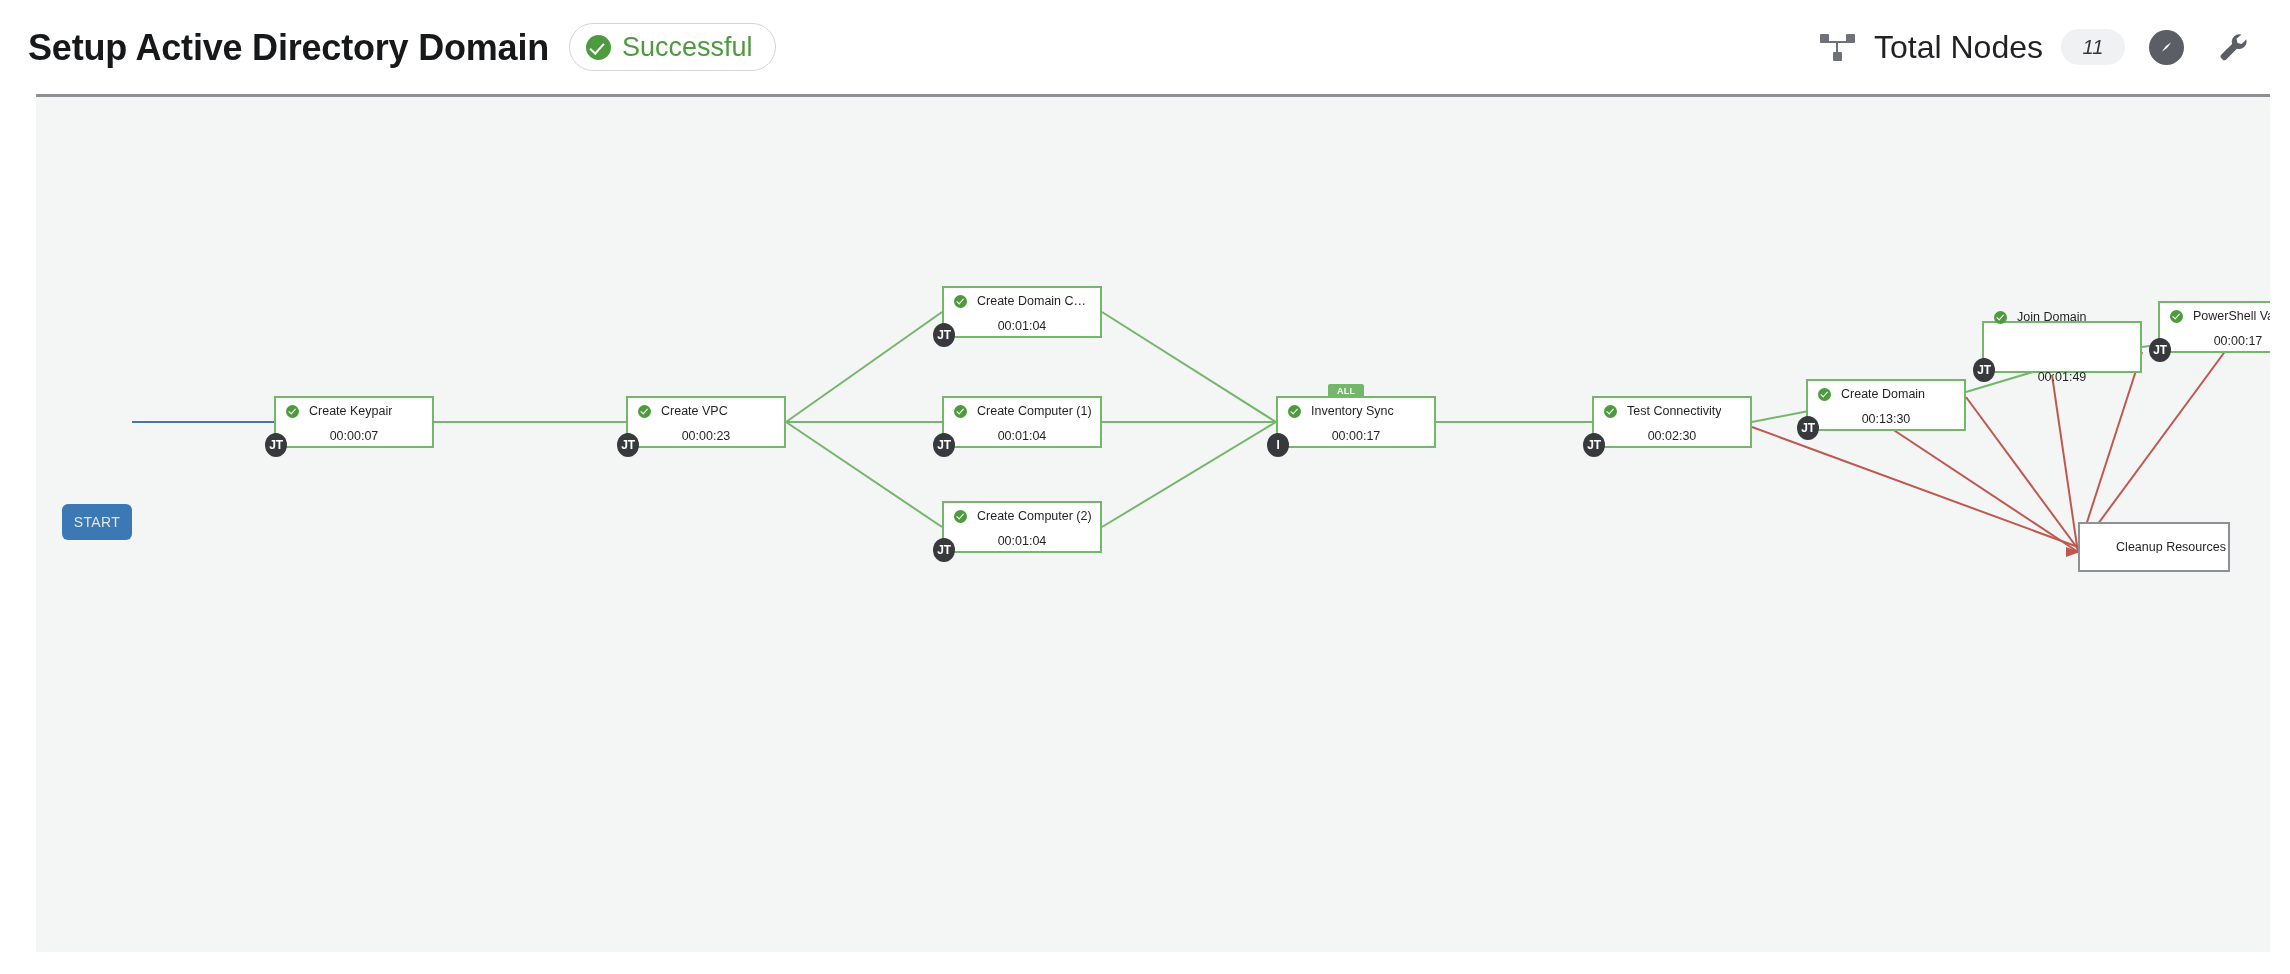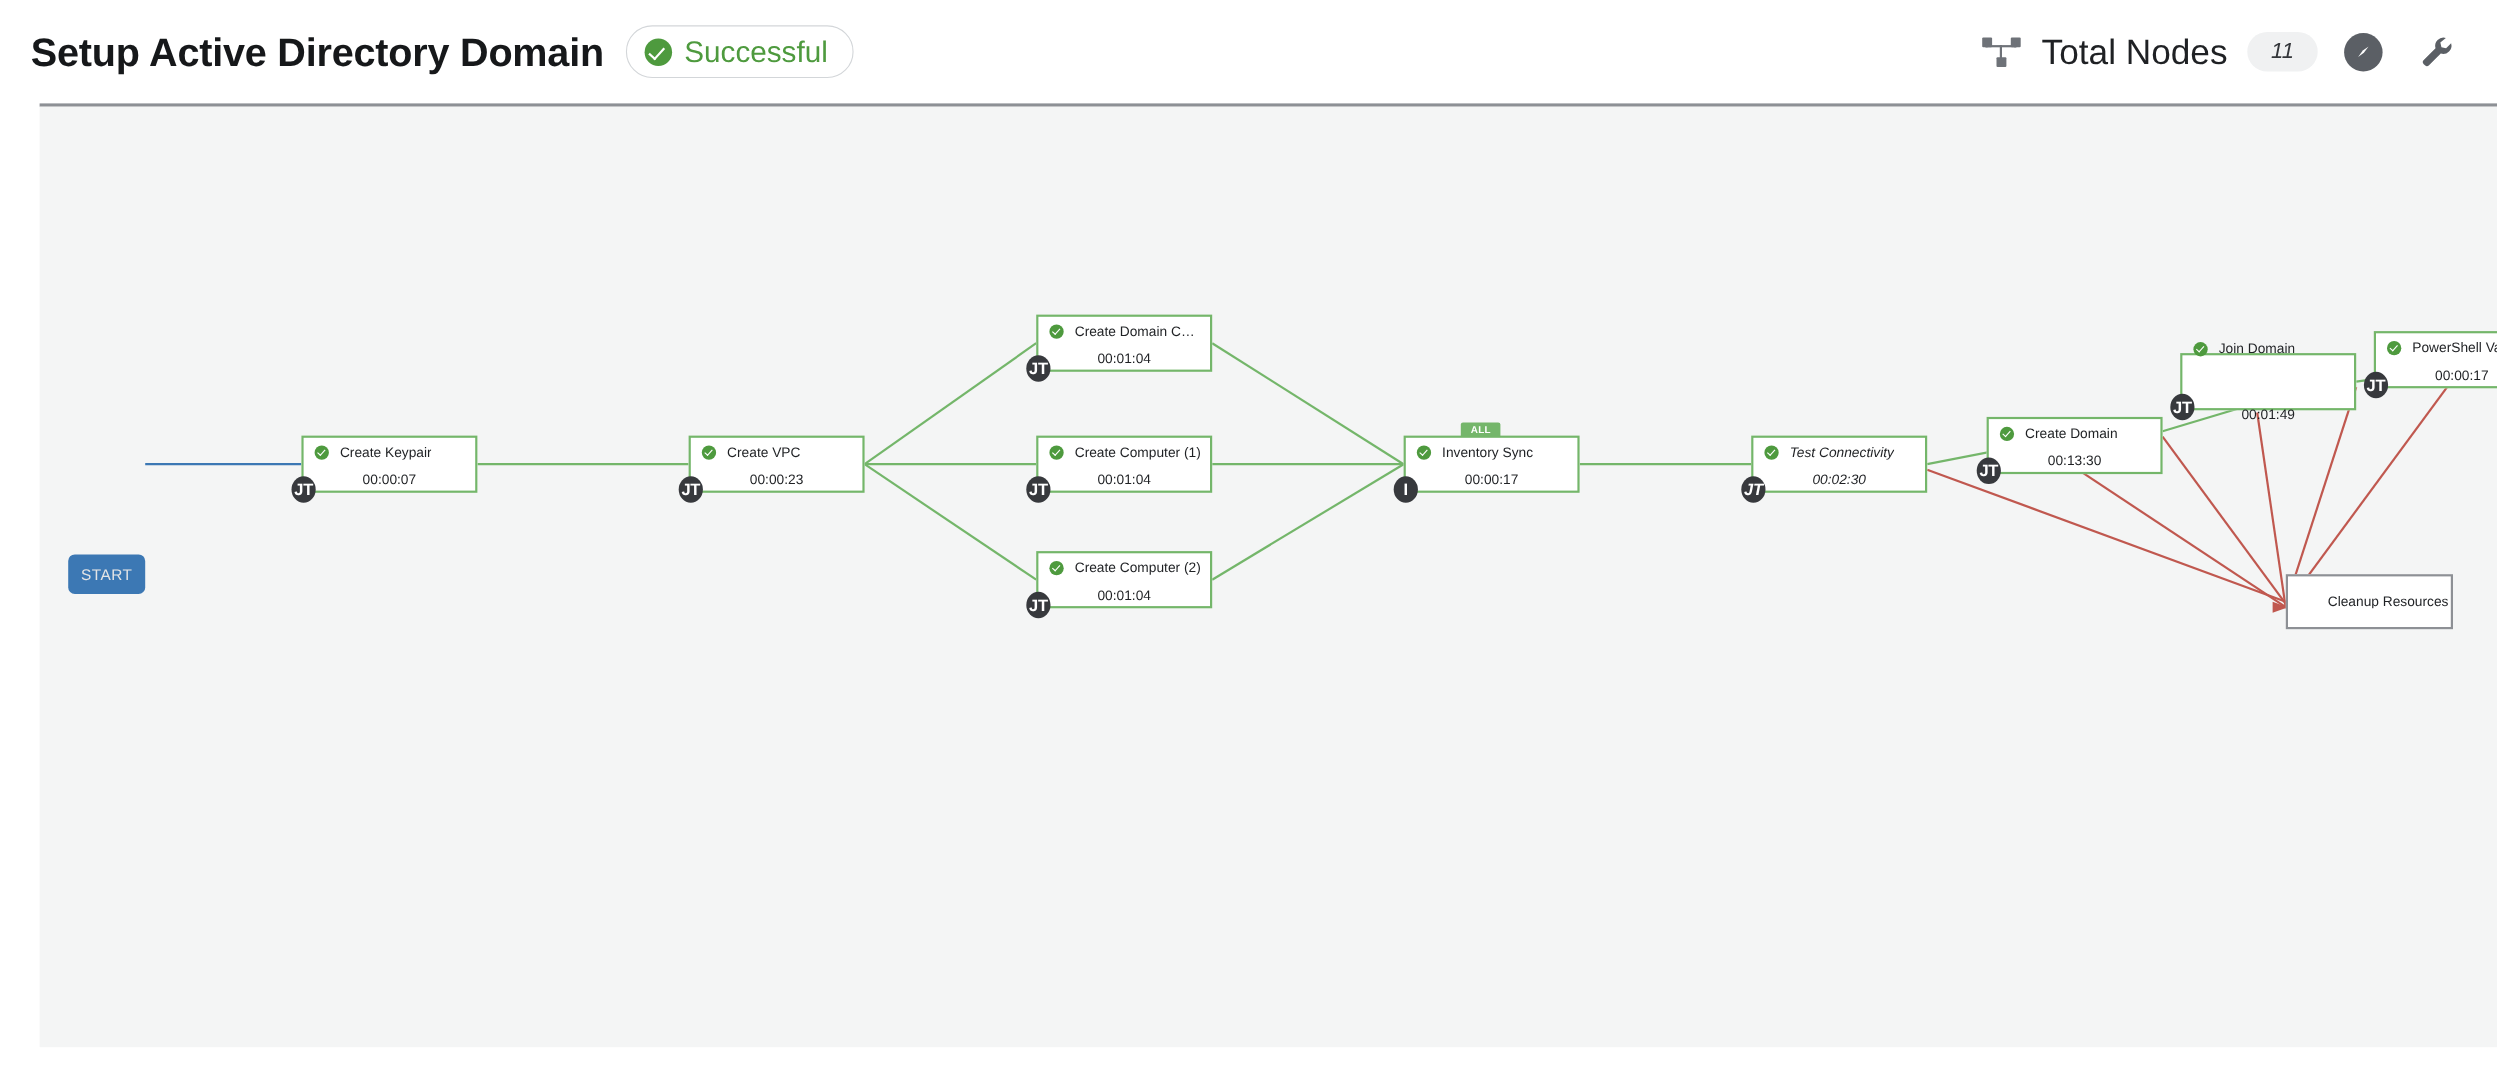--- a/index.html
+++ b/index.html
@@ -20,21 +20,21 @@
   
   #header {
     position: absolute;
     left: 0; top: 0;
     width: 2290px;
     height: 94px;
     background: #ffffff;
     display: flex;
     align-items: center;
     box-sizing: border-box;
-    padding: 0 56px 0 28px;
+    padding: 0 38px 0 28px;
   }
   #page-title {
     font-size: 36px;
     font-weight: bold;
     letter-spacing: -0.2px;
     color: #16181a;
     white-space: nowrap;
     line-height: 1;
     margin-top: 2px;
   }
@@ -224,21 +224,21 @@
   .node.centered-only .node-name {
     font-size: 12.5px;
   }
 
   .node-badge {
     position: absolute;
     width: 22px; height: 24px;
     border-radius: 50%;
     background: #37393d;
     color: #ffffff;
-    font-size: 15px;
+    font-size: 12px;
     font-weight: bold;
     display: flex;
     align-items: center;
     justify-content: center;
     letter-spacing: -0.2px;
   }
   .node-tab {
     position: absolute;
     height: 13px;
     padding: 0 9px;
@@ -393,21 +393,21 @@
   <div class="node" style="left:1240px; top:299px; width:160px; height:52px;">
     <span class="node-tab" style="left:50px; top:-14px;">ALL</span>
     <div class="node-title-row">
       <span class="node-check"></span>
       <span class="node-name">Inventory Sync</span>
     </div>
     <div class="node-time">00:00:17</div>
     <span class="node-badge" style="left:-11px; bottom:-11px;">I</span>
   </div>
 
-  <div class="node" style="left:1556px; top:299px; width:160px; height:52px;font-style:italic;">
+  <div class="node" style="left:1556px; top:299px; width:160px; height:52px;">
     <div class="node-title-row">
       <span class="node-check"></span>
       <span class="node-name">Test Connectivity</span>
     </div>
     <div class="node-time">00:02:30</div>
     <span class="node-badge" style="left:-11px; bottom:-11px;">JT</span>
   </div>
 
   <div class="node" style="left:1770px; top:282px; width:160px; height:52px;">
     <div class="node-title-row">

